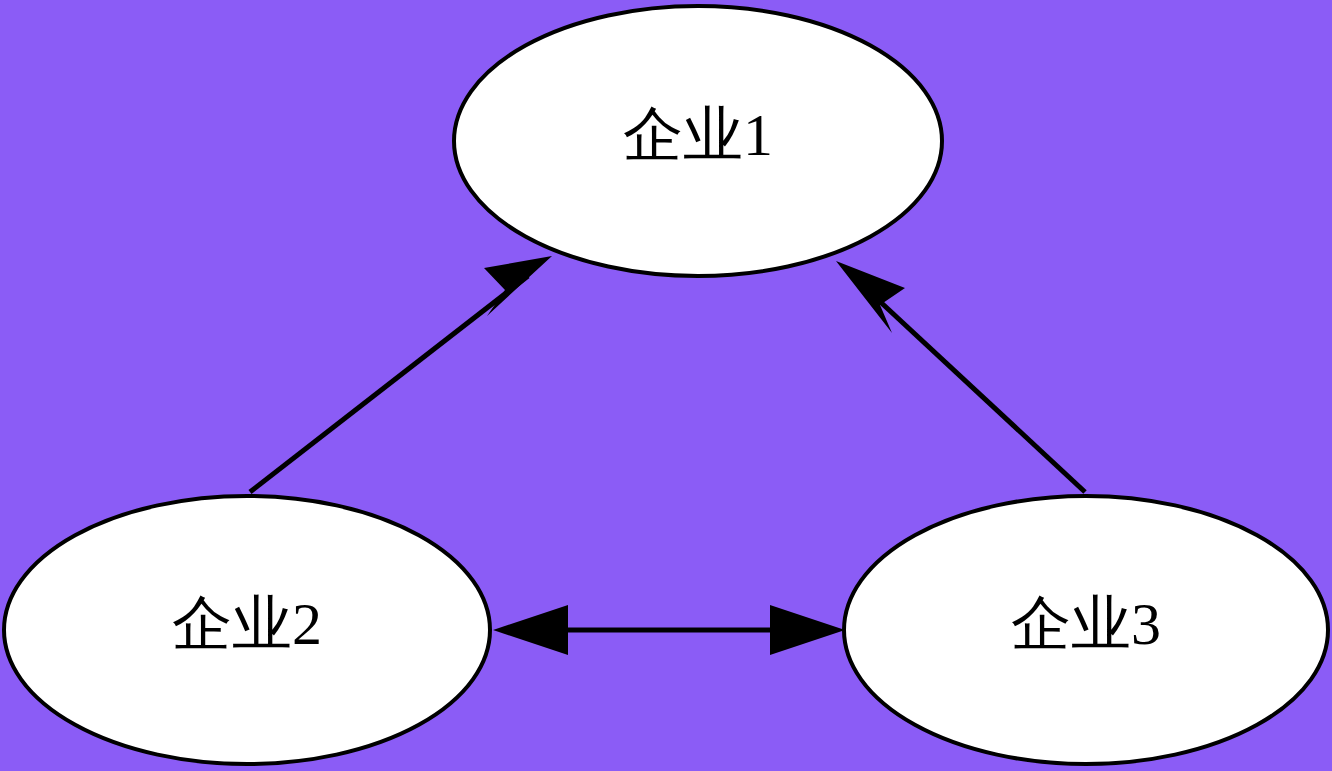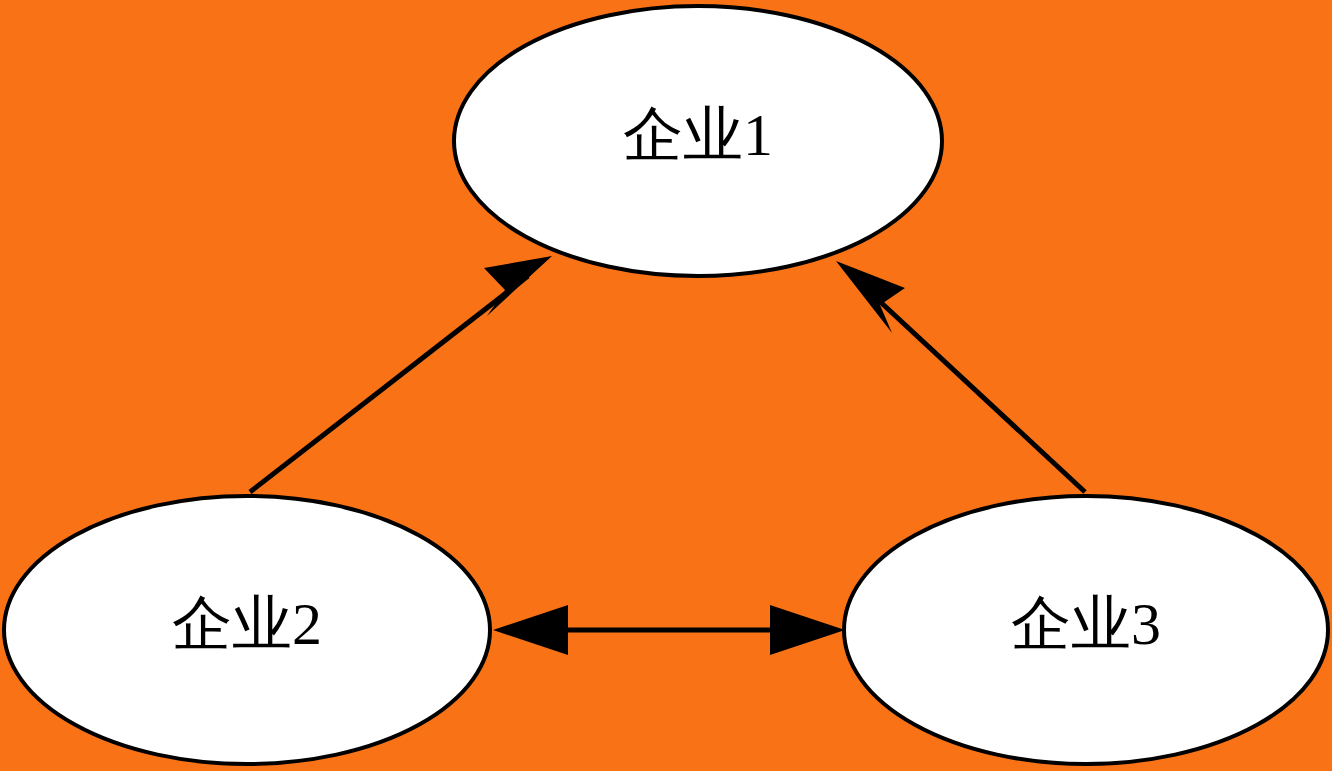--- a/index.html
+++ b/index.html
@@ -11,21 +11,21 @@
   body {
     width: 1332px;
     height: 771px;
     overflow: hidden;
     font-family: "Liberation Serif", "DejaVu Serif", serif;
   }
   #diagram-root {
     position: relative;
     width: 1332px;
     height: 771px;
-    background: #f97316;
+    background: #8b5cf6;
   }
   #diagram-svg {
     position: absolute;
     top: 0;
     left: 0;
     width: 1332px;
     height: 771px;
     display: block;
   }
   .node-ellipse {

